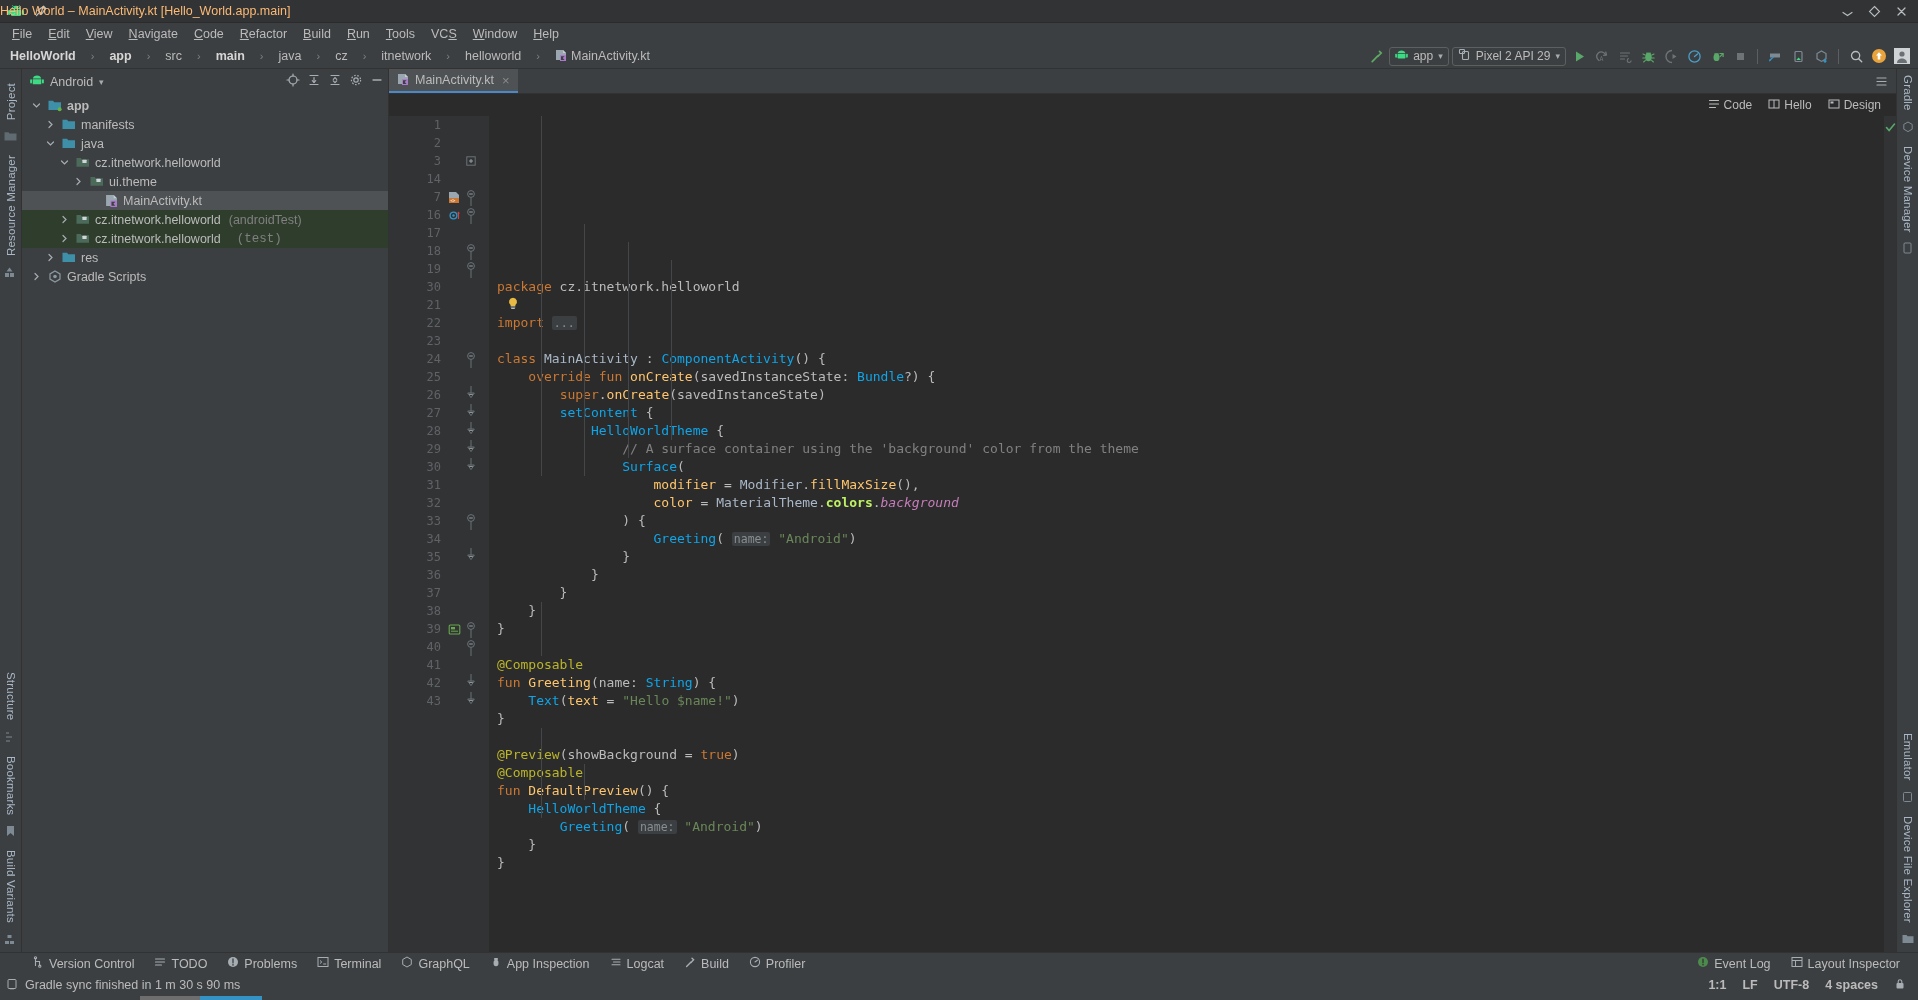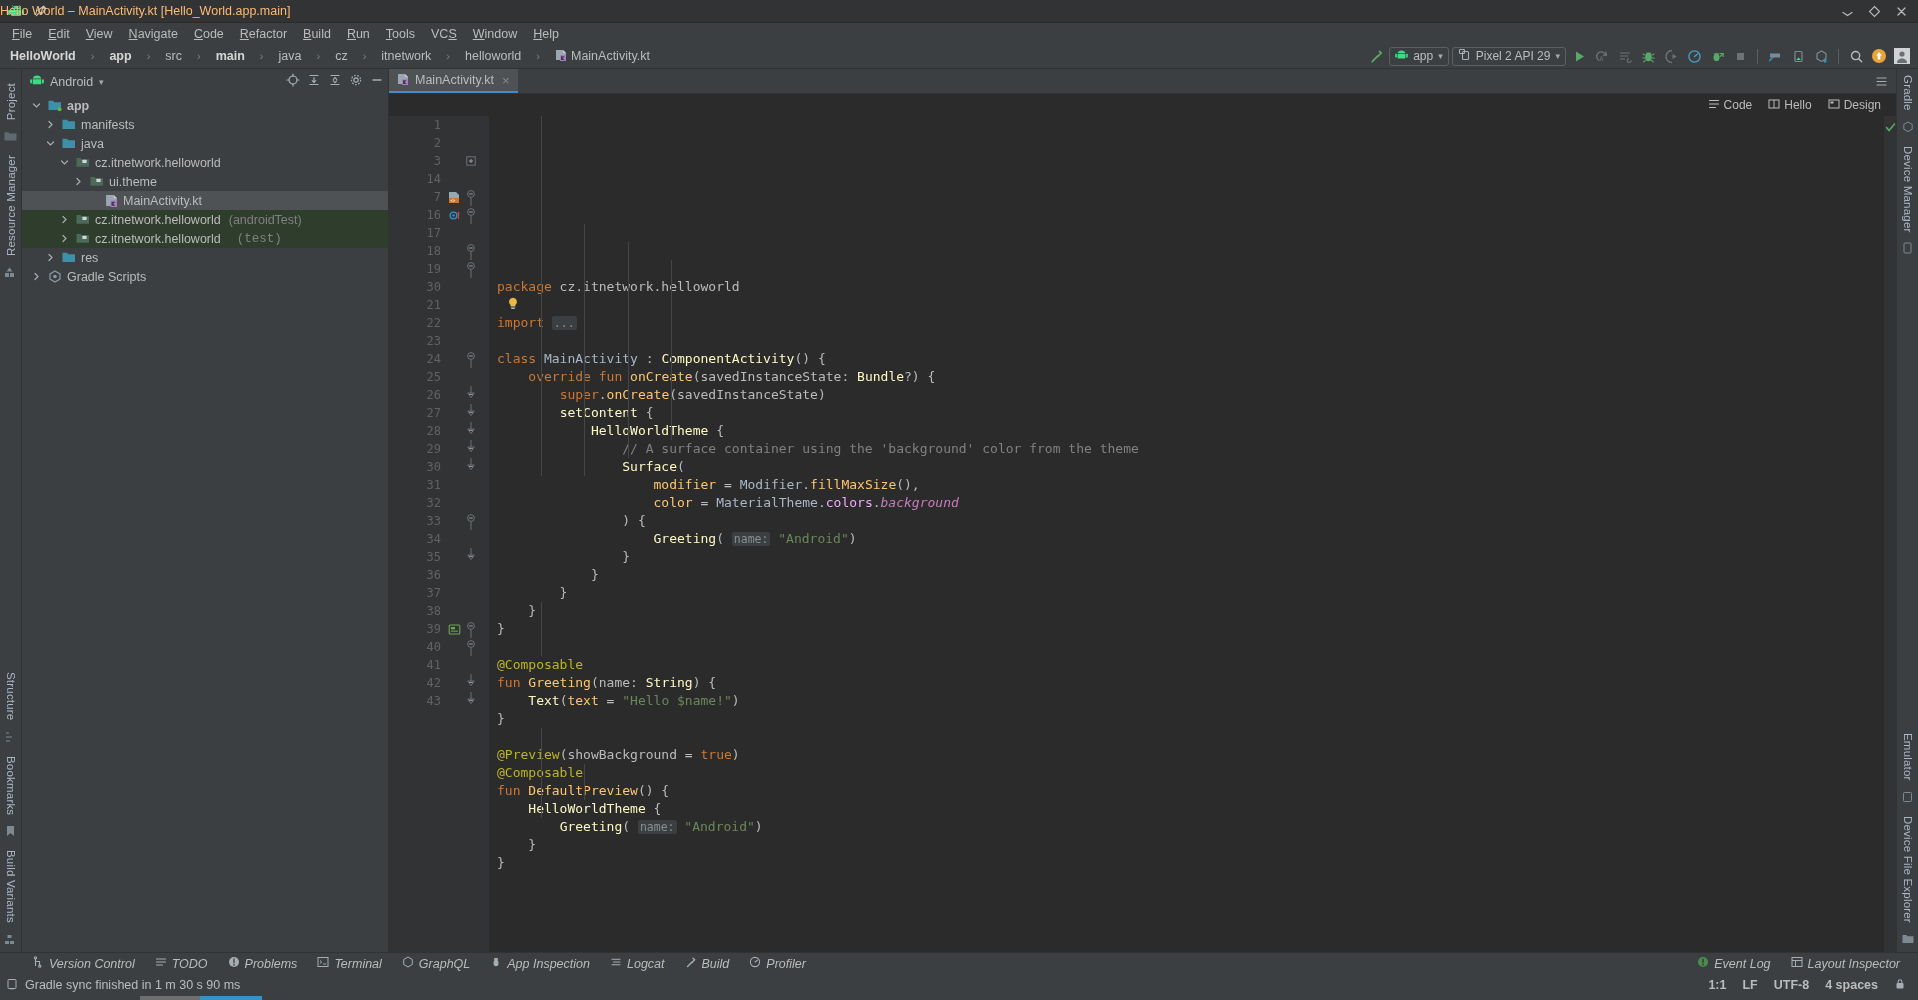--- a/index.html
+++ b/index.html
@@ -135,38 +135,38 @@
     font-family:"DejaVu Sans Mono", monospace; font-size:13px; line-height:18px;
     padding-left:8px; overflow:hidden; white-space:pre;
   }
   .cl { height:18px; line-height:18px; white-space:pre; }
   .k  { color:#cc7832; }
   .fn { color:#ffc66d; }
   .cls{ color:#a9b7c6; }
   .str{ color:#6a8759; }
   .cm { color:#808080; }
   .an { color:#bbb529; }
-  .blu{ color:#fef9c3; }
+  .blu{ color:#0ea5e9; }
   .ital{ font-style:italic; }
   .pink { color:#c77dbb; }
-  .prop { color:#f0abfc; }
+  .prop { color:#bef264;font-weight:bold; }
   .hint {
     background:#3b3f41; color:#888e91; border-radius:2px; padding:0 2px;
     font-size:11.5px;
   }
   .vline { position:absolute; width:1px; background:#43474a; }
   .markerbar {
     width:12px; flex:0 0 12px; background:#313335; position:relative;
   }
   .okmark { position:absolute; top:6px; left:1px; color:#59a869; font-size:12px;}
 
   
   .bottombar {
     height:22px; background:#3c3f41; display:flex; align-items:center;
-    flex:0 0 22px; border-top:1px solid #323232; font-size:12.5px; padding-left:22px;font-style:italic;
+    flex:0 0 22px; border-top:1px solid #323232; font-size:12.5px; padding-left:22px;
   }
   .bb-item { display:flex; align-items:center; gap:5px; padding:0 10px; color:#bbbbbb; white-space:nowrap;}
   .bb-right { margin-left:auto; display:flex; align-items:center; gap:0; padding-right:8px; }
 
   .statusbar {
     height:22px; background:#3c3f41; display:flex; align-items:center;
     flex:0 0 22px; font-size:12.5px; padding:0 6px 0 6px; color:#bbbbbb;
   }
   .sb-left { display:flex; align-items:center; gap:7px; }
   .sb-right { margin-left:auto; display:flex; align-items:center; gap:16px; padding-right:6px;font-weight:bold;}

